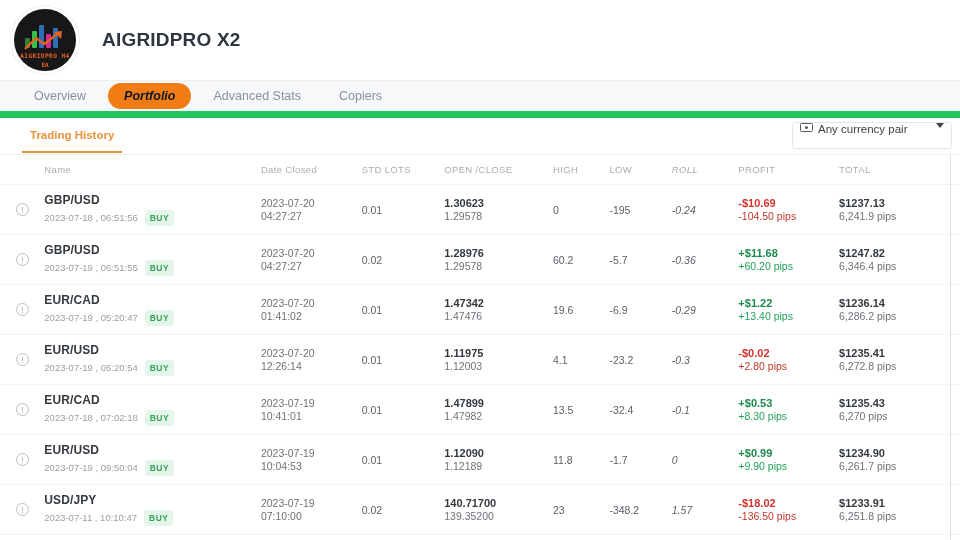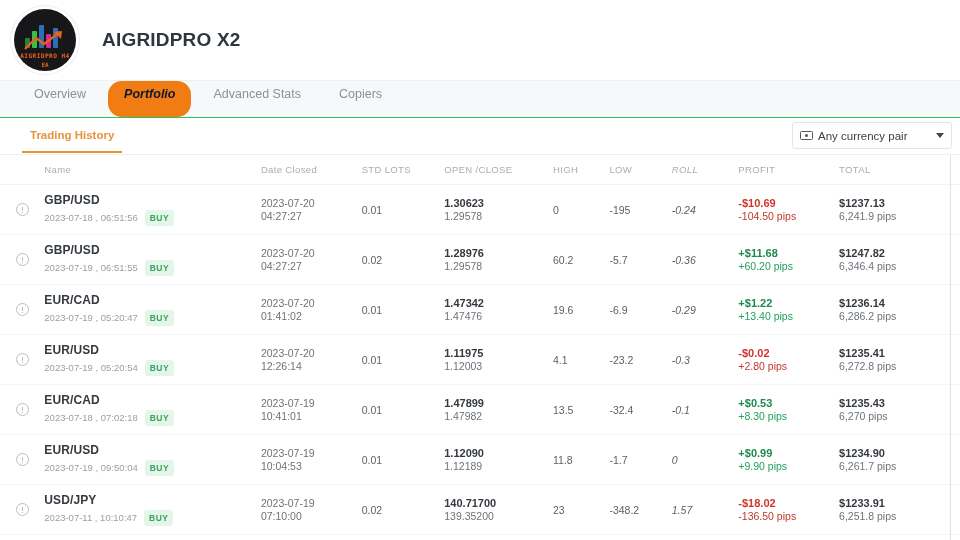--- a/index.html
+++ b/index.html
@@ -56,22 +56,23 @@
     font-weight: bold;
     color: #2f3640;
     letter-spacing: .2px;
   }
 
   
   .tabbar {
     height: 38px;
     background: #f7f8f9;
     border-top: 1px solid #edeff1;
-    border-bottom: 1px solid #22c55e;
+    border-bottom: 7px solid #22c55e;
     display: flex;
+    align-items: center;
     padding-left: 18px;
     gap: 6px;
   }
   .tab {
     font-size: 12.5px;
     color: #8b9099;
     padding: 6px 16px;
     border-radius: 14px;
     white-space: nowrap;
     cursor: pointer;
@@ -108,21 +109,21 @@
   .pair-select {
     position: absolute;
     right: 8px;
     top: 4px;
     width: 160px;
     height: 27px;
     border: 1px solid #e3e6e8;
     border-radius: 3px;
     background: #ffffff;
     display: flex;
-    align-items: center;
+    align-items: flex-start;
     padding: 0 7px;
     cursor: pointer;
   }
   .pair-select .money-icon {
     width: 13px; height: 9px;
     border: 1.4px solid #55595e;
     border-radius: 1.5px;
     position: relative;
     flex: 0 0 auto;
     margin-right: 5px;

